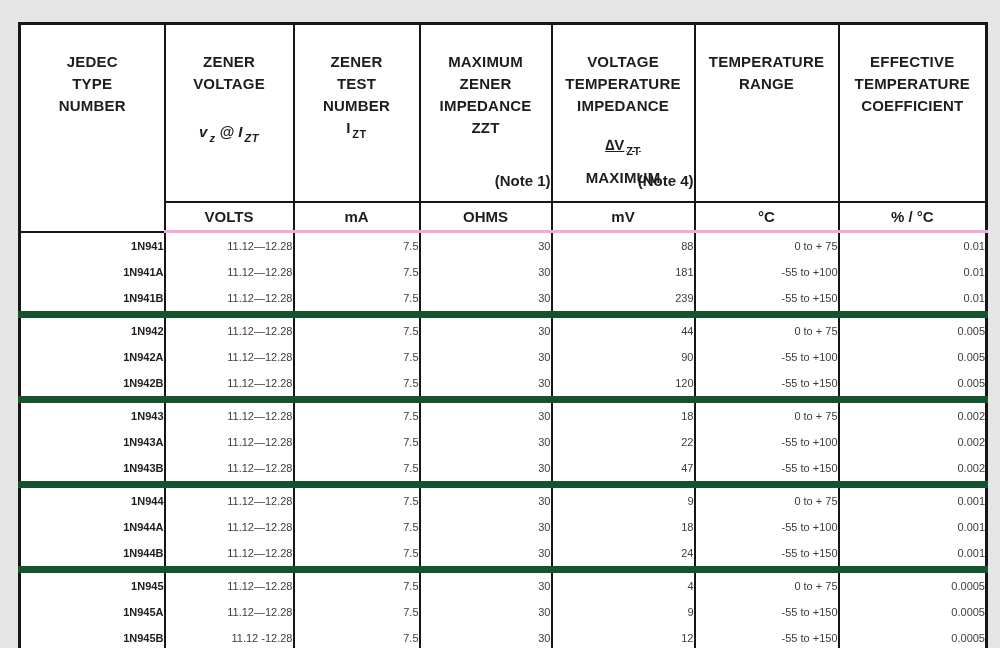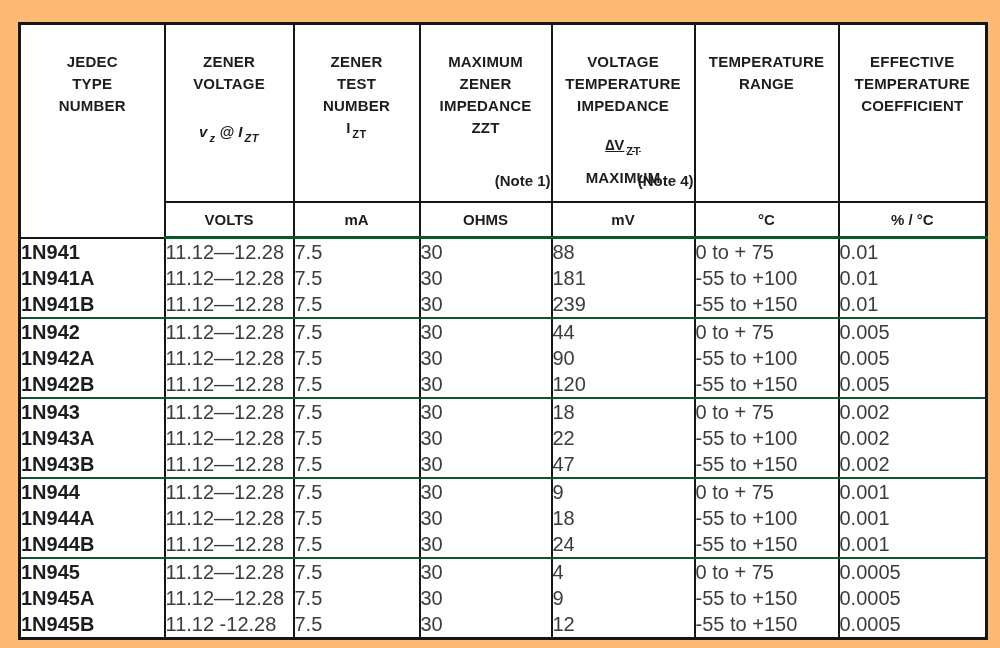--- a/index.html
+++ b/index.html
@@ -2,21 +2,21 @@
 <html><head>
 <meta charset="utf-8">
 <style>
   * { box-sizing: border-box; margin: 0; padding: 0; }
   body {
     width: 1000px; height: 648px;
     background: #ffffff;
     font-family: "Liberation Sans", "DejaVu Sans", sans-serif;
     overflow: hidden;
   }
-  .page { position: relative; width: 1000px; height: 648px; background: #fdba74; }
+  .page { position: relative; width: 1000px; height: 648px; background: #e5e5e5; }
   table.spec {
     position: absolute; left: 18px; top: 22px;
     width: 967px;
     border-collapse: collapse;
     table-layout: fixed;
     border: 3px solid #161616;
     background: #ffffff;
   }
   th, td { border: 2px solid #161616; }
   
@@ -44,33 +44,33 @@
     letter-spacing: 0.5px;
   }
   .note {
     position: absolute;
     left: 0; right: 0;
     bottom: 12px;
     text-align: right;
     font-weight: bold;
   }
   tr.units-row th {
-    height: 36px;
+    height: 30px;
     padding: 0;
     vertical-align: middle;
-    border-bottom: 3px solid #14532d;
+    border-bottom: 3px solid #f9a8d4;
   }
   
   tbody td {
     height: 78px;
     vertical-align: middle;
-    text-align: left;
-    font-size: 20px;
+    text-align: right;
+    font-size: 11px;
     color: #3c3c3c;
-    border-bottom: 2px solid #14532d;
+    border-bottom: 7px solid #14532d;
   }
   .cell-line { line-height: 26px; }
   td.col-type .cell-line { font-weight: bold; color: #1d1d1d; }
 </style>
 </head>
 <body>
 
 <div class="page">
   <table class="spec">
     <colgroup>

